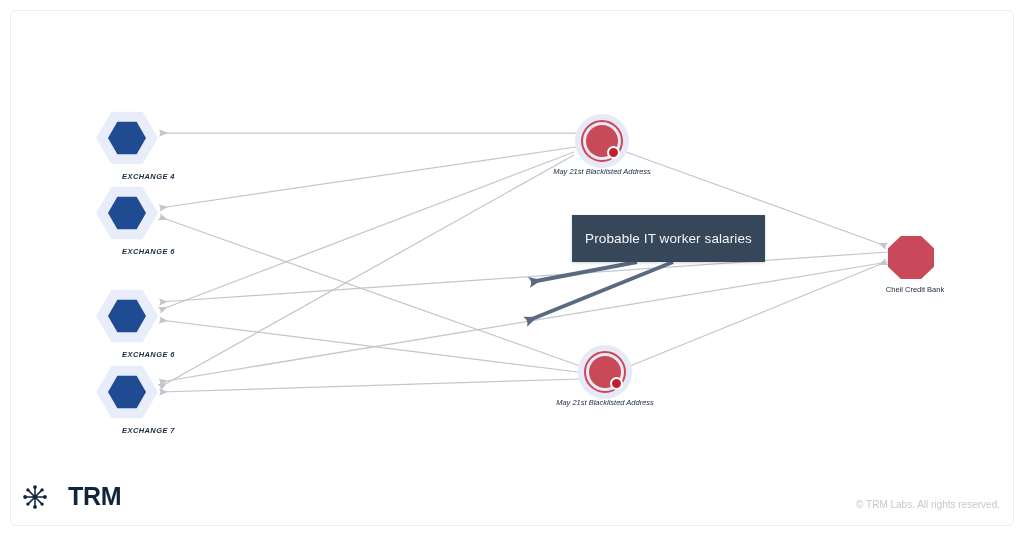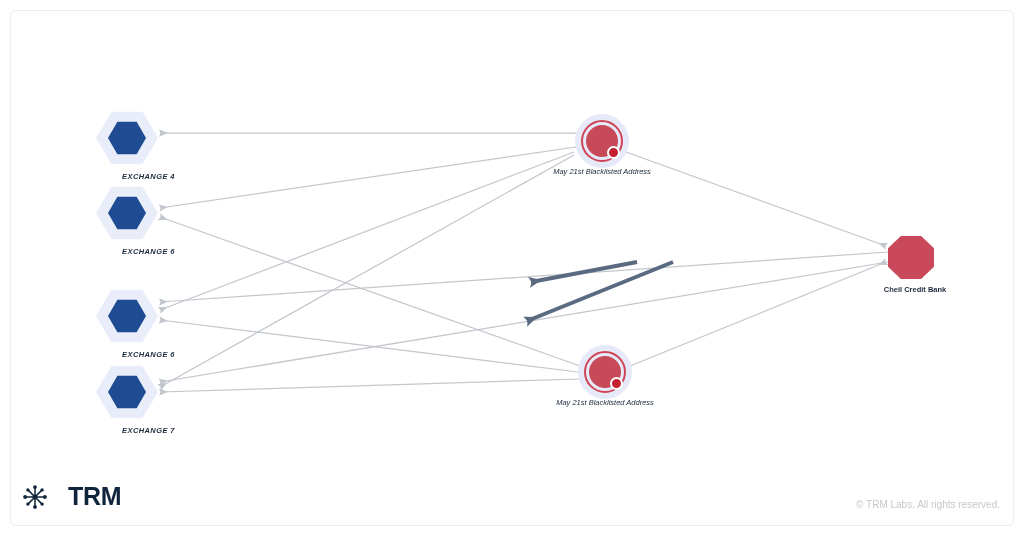--- a/index.html
+++ b/index.html
@@ -138,21 +138,21 @@
     background: #c9495b;
     clip-path: polygon(28% 2%, 72% 2%, 100% 30%, 100% 72%, 72% 100%, 28% 100%, 0% 72%, 0% 30%);
   }
   .bank-label {
     position: absolute;
     left: 50%;
     top: 28px;
     transform: translateX(-50%);
     white-space: nowrap;
     font-size: 7.5px;
-    font-weight: bold;
+    font-weight: normal;
     color: #1b2a3d;
     padding-left: 8px;
   }
   .funnel {
     position: absolute;
     left: 50%;
     top: -26px;
     transform: translateX(-50%);
   }
   #callout {
@@ -277,20 +277,23 @@
     <div class="addr-core"></div>
     <div class="addr-badge"></div>
     <div class="addr-label">May 21st Blacklisted Address</div>
   </div>
 
   <div class="node" style="left:911px; top:257px;">
     <div class="bank-shape"></div>
     <div class="bank-label">Cheil Credit Bank</div>
   </div>
 
+  <div id="callout">
+    <span id="callout-text">Probable IT worker salaries</span>
+  </div>
 
   <div id="logo">
     <svg width="26" height="26" viewBox="0 0 26 26">
       <g stroke="#10253b" stroke-width="1.5" stroke-linecap="round">
         <line x1="13" y1="13" x2="13" y2="3.6"></line>
         <line x1="13" y1="13" x2="13" y2="22.4"></line>
         <line x1="13" y1="13" x2="3.6" y2="13"></line>
         <line x1="13" y1="13" x2="22.4" y2="13"></line>
         <line x1="13" y1="13" x2="6.4" y2="6.4"></line>
         <line x1="13" y1="13" x2="19.6" y2="19.6"></line>

